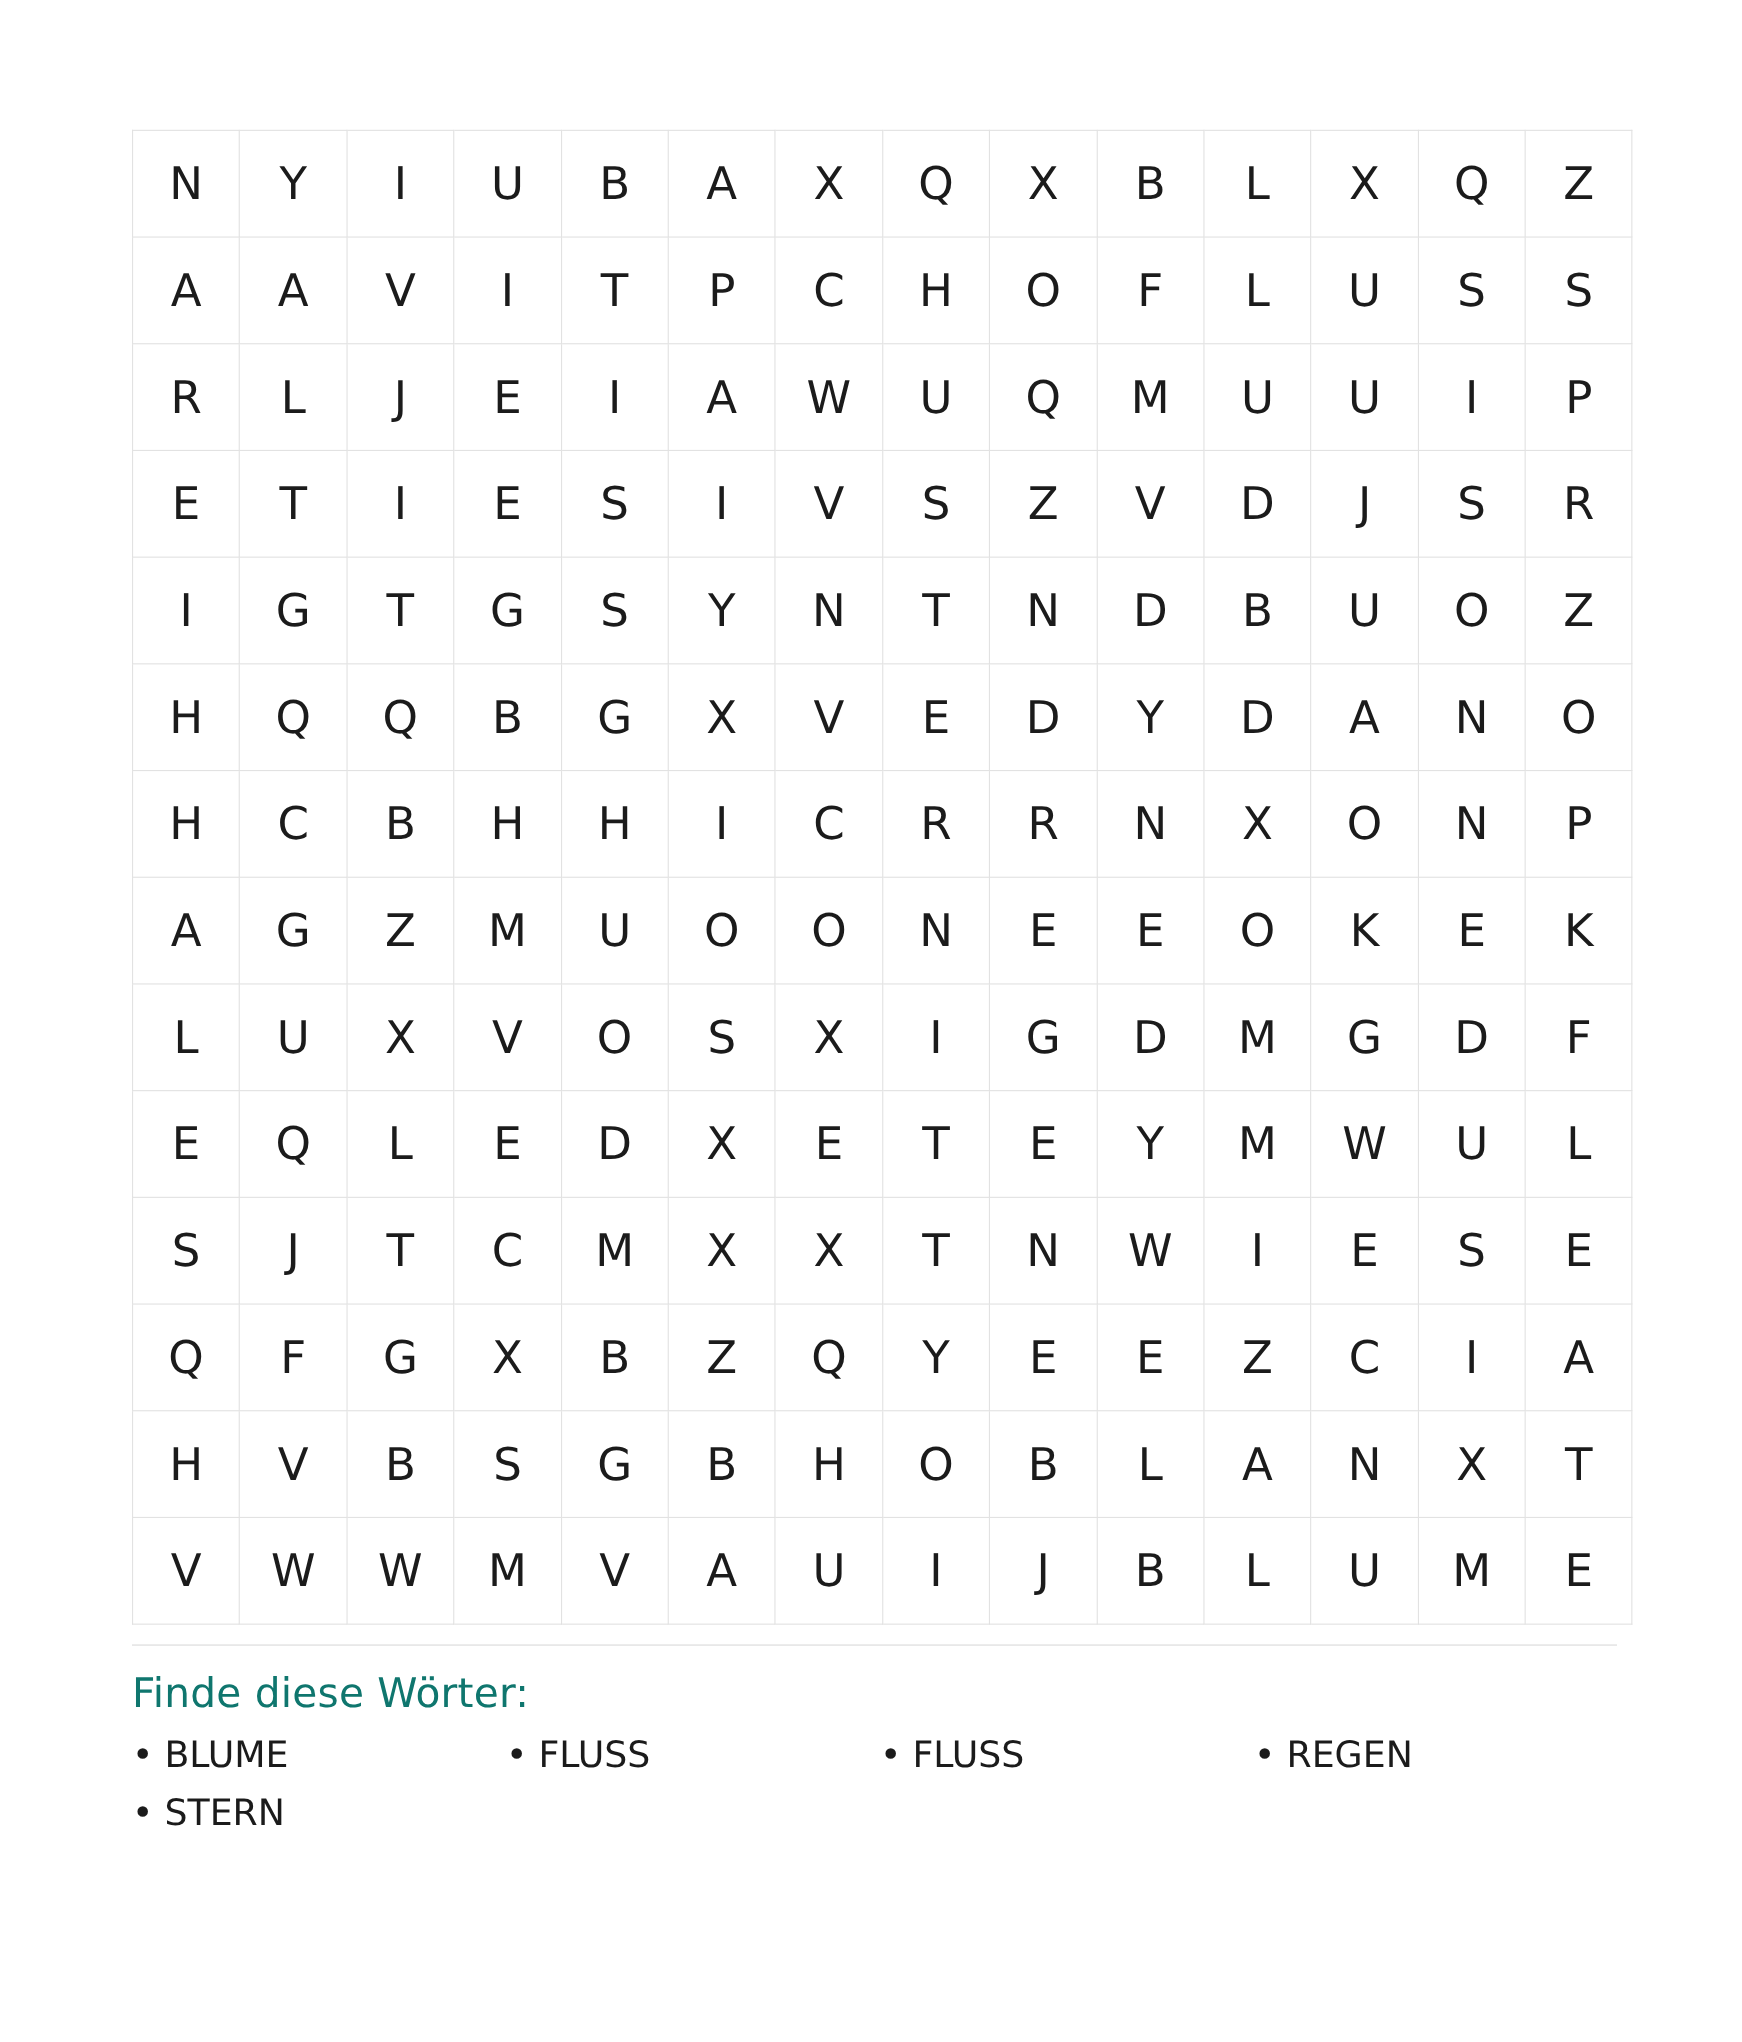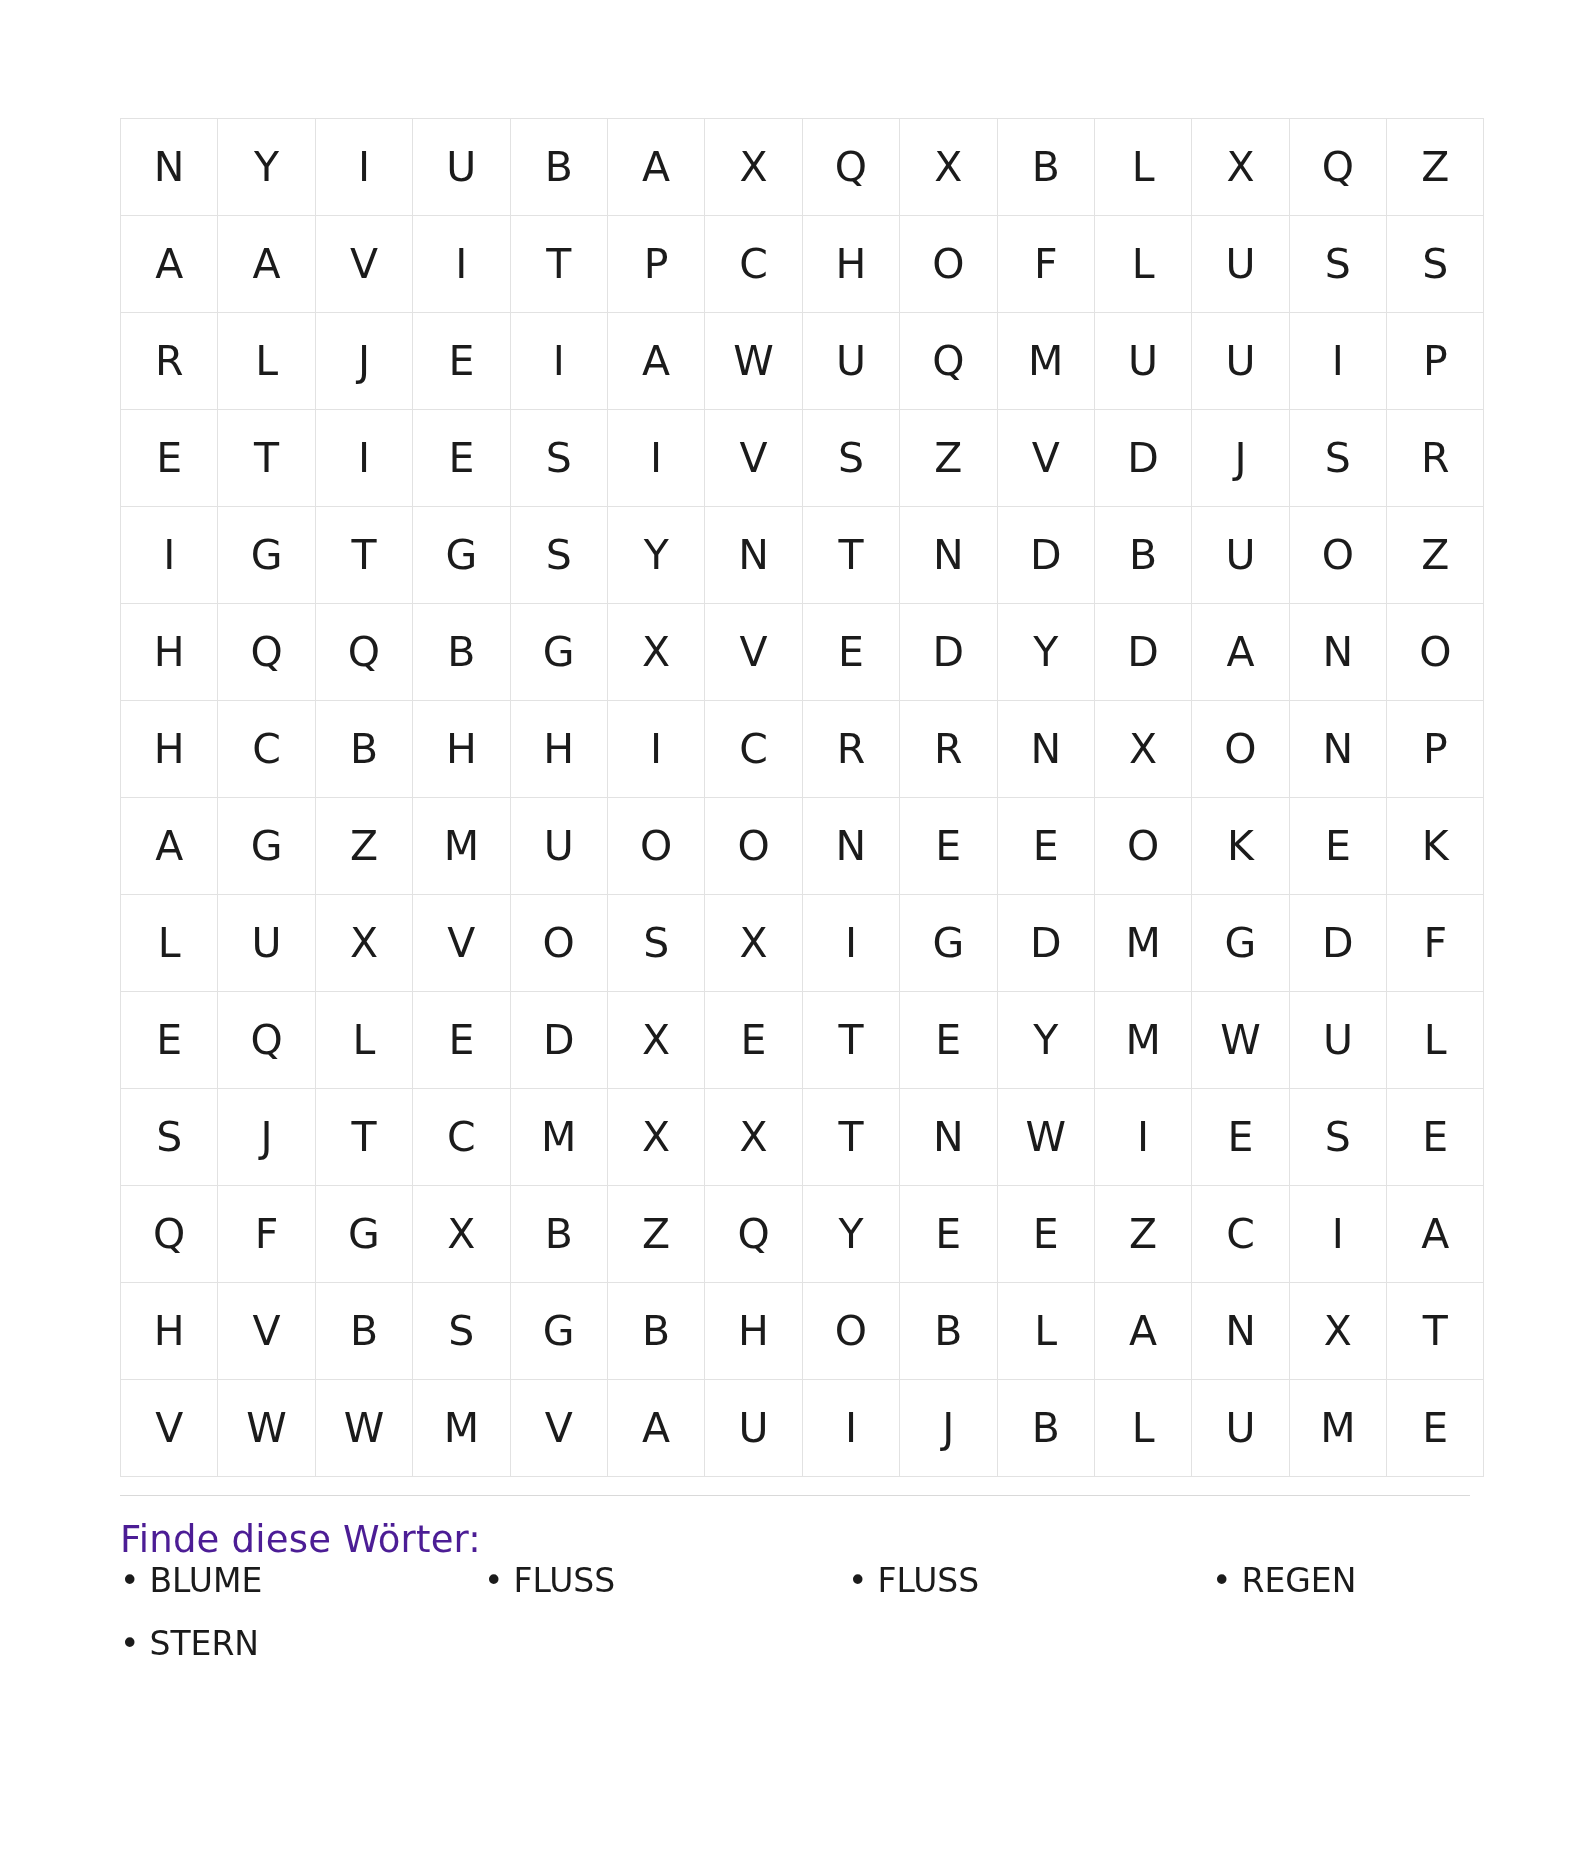--- a/index.html
+++ b/index.html
@@ -40,32 +40,32 @@
     line-height: 1;
   }
   .divider {
     border: none;
     border-top: 1px solid #d9d9d9;
     margin: 18px 0 0 0;
     width: 1350px;
   }
   .clue-heading {
     font-size: 37px;
-    color: #4c1d95;
+    color: #0f766e;
     margin-top: 22px;
+    margin-bottom: 14px;
     font-family: "DejaVu Sans", sans-serif;
     font-weight: 400;
     letter-spacing: 0.2px;
   }
   .words {
     display: grid;
     grid-template-columns: 340px 340px 340px 340px;
     row-gap: 14px;
     column-gap: 0;
-    gap: 24px;
   }
   .word {
     font-size: 33px;
     color: #1b1b1b;
     font-family: "DejaVu Sans", sans-serif;
     white-space: nowrap;
   }
   .bullet {
     display: inline-block;
     margin-right: 10px;

